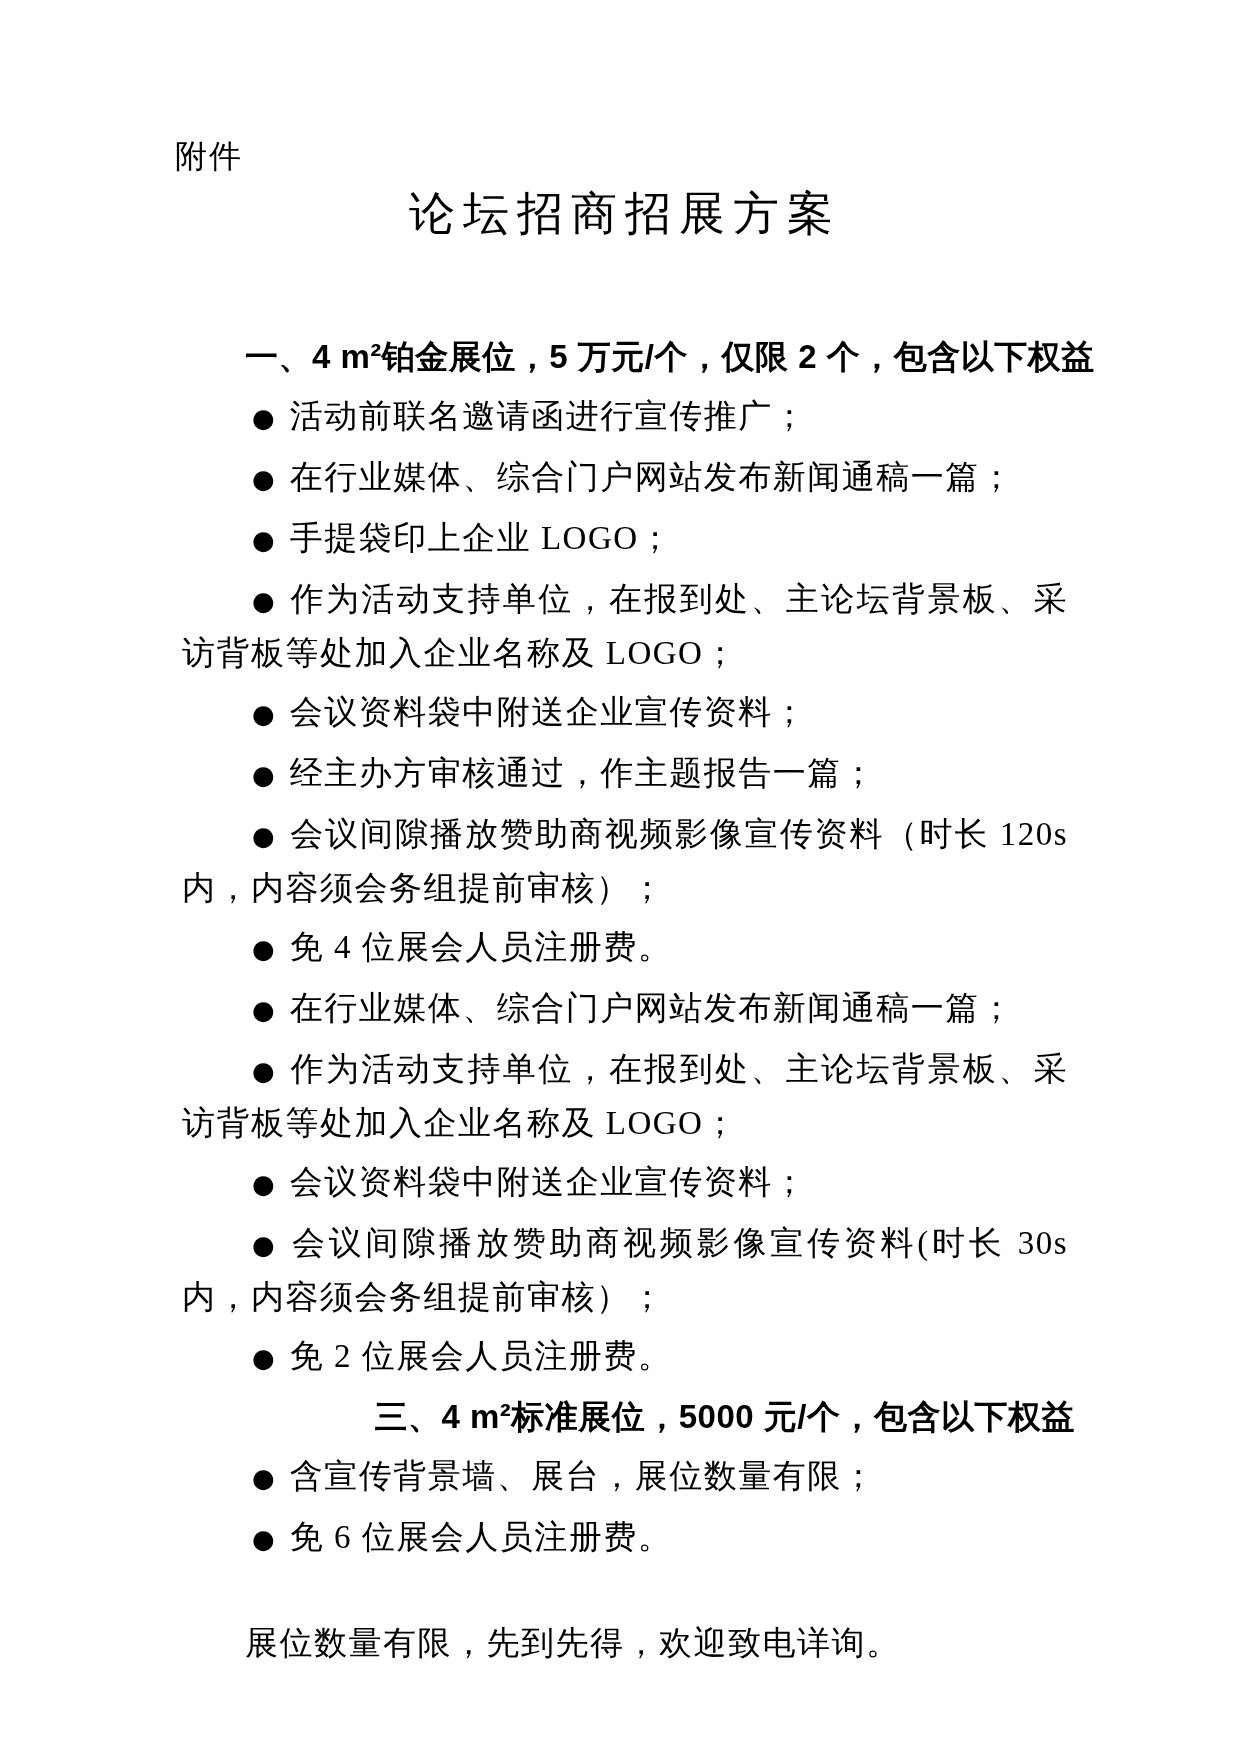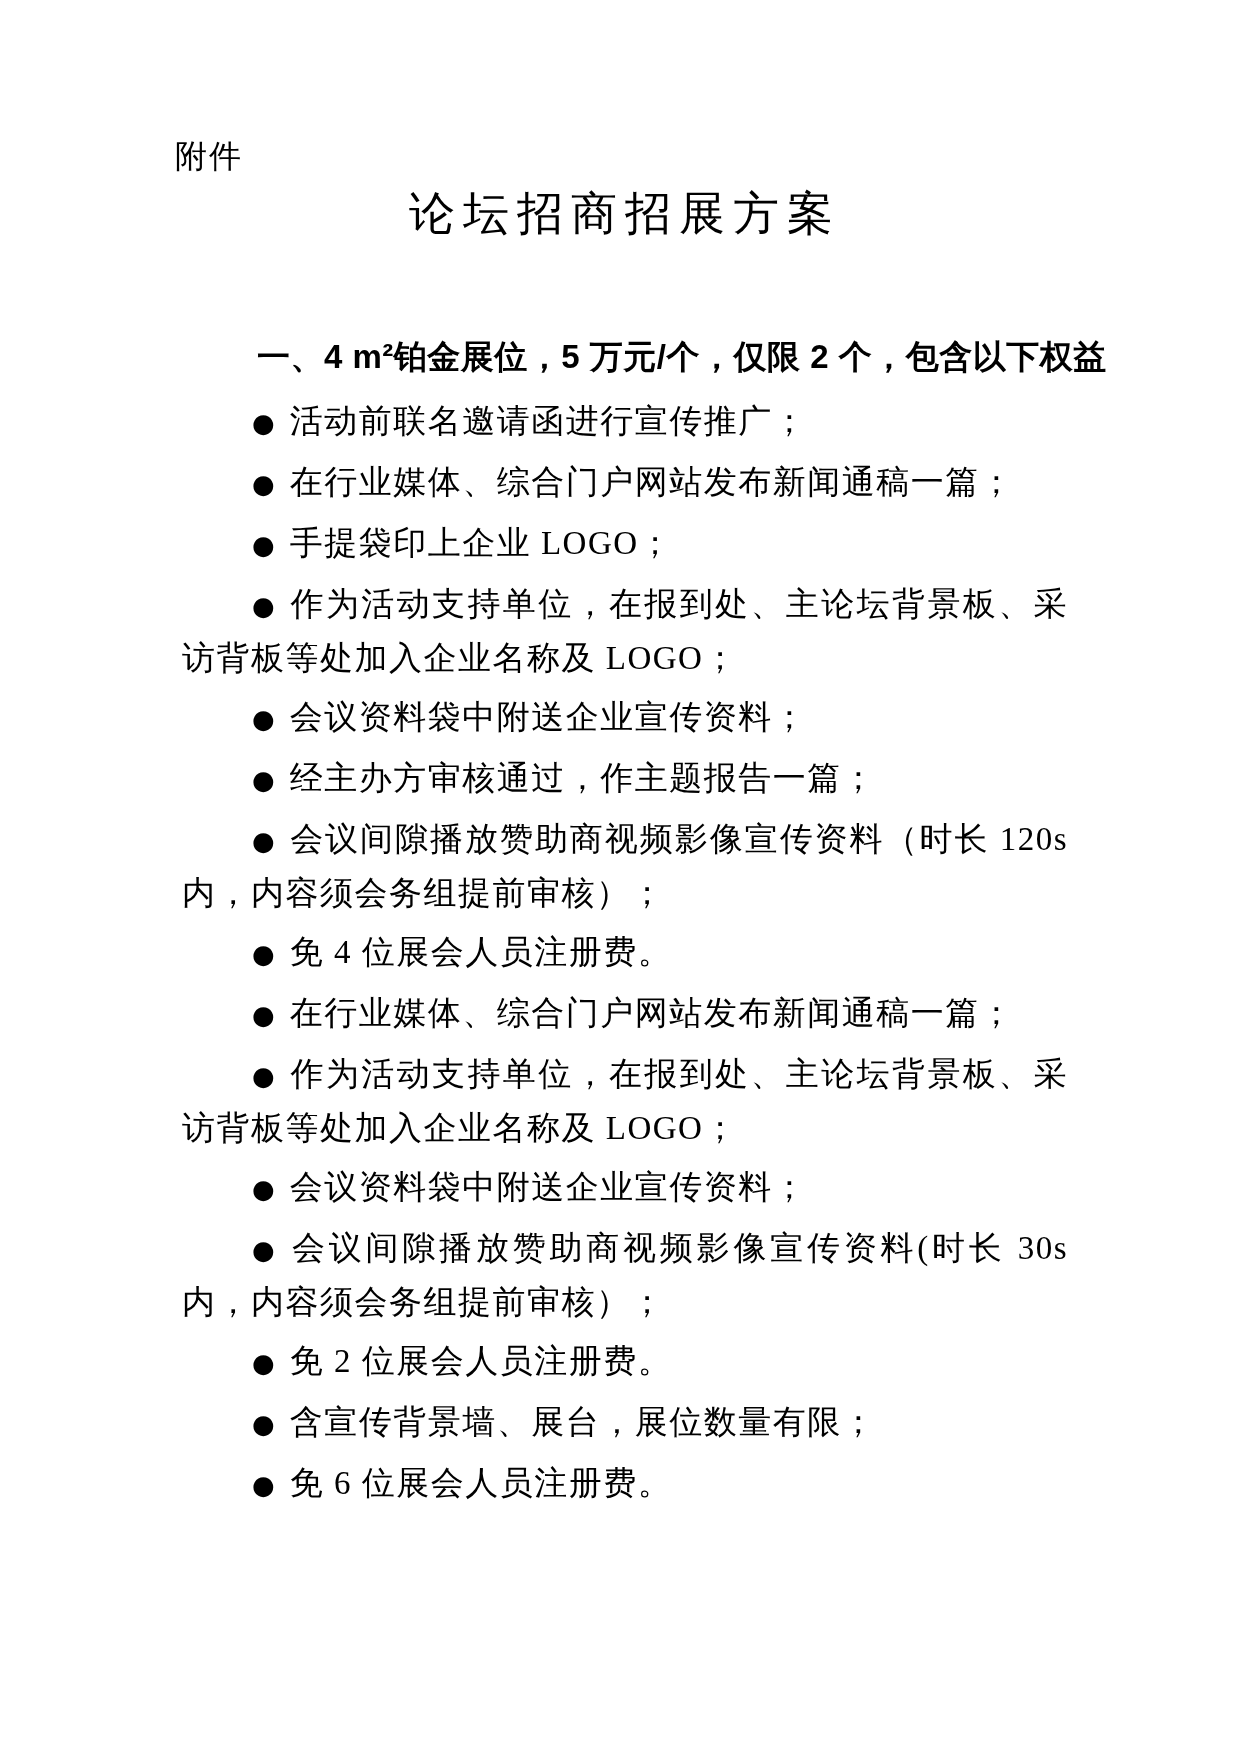--- a/index.html
+++ b/index.html
@@ -34,21 +34,21 @@
     letter-spacing: 8px;
     white-space: nowrap;
   }
   .doc-body {
     margin-top: 85px;
     font-size: 33px;
     line-height: 52px;
     text-align: justify;
   }
   .section-heading {
-    margin: 12px;
+    margin: 0;
     font-family: "Liberation Sans", "DejaVu Sans", sans-serif;
     font-weight: bold;
     font-size: 33px;
     line-height: 52px;
     text-indent: 70px;
     letter-spacing: 0.5px;
     text-align: right;
     white-space: nowrap;
   }
   .bullet {
@@ -93,19 +93,21 @@
 
     <section>
       <p class="bullet"><span class="dot">●</span><span>在行业媒体、综合门户网站发布新闻通稿一篇；</span></p>
       <p class="bullet"><span class="dot">●</span><span>作为活动支持单位，在报到处、主论坛背景板、采访背板等处加入企业名称及 LOGO；</span></p>
       <p class="bullet"><span class="dot">●</span><span>会议资料袋中附送企业宣传资料；</span></p>
       <p class="bullet"><span class="dot">●</span><span>会议间隙播放赞助商视频影像宣传资料(时长 30s 内，内容须会务组提前审核）；</span></p>
       <p class="bullet"><span class="dot">●</span><span>免 2 位展会人员注册费。</span></p>
     </section>
 
     <section>
+      <h2 class="section-heading">三、4 m²标准展位，5000 元/个，包含以下权益</h2>
       <p class="bullet"><span class="dot">●</span><span>含宣传背景墙、展台，展位数量有限；</span></p>
       <p class="bullet"><span class="dot">●</span><span>免 6 位展会人员注册费。</span></p>
     </section>
 
+    <p class="closing">展位数量有限，先到先得，欢迎致电详询。</p>
 
   </div>
 </div>
 
 </body></html>

